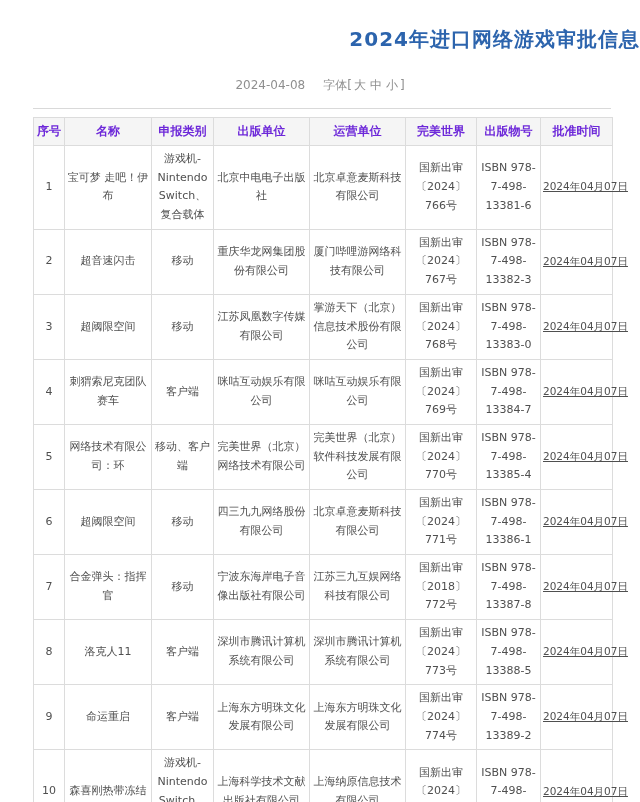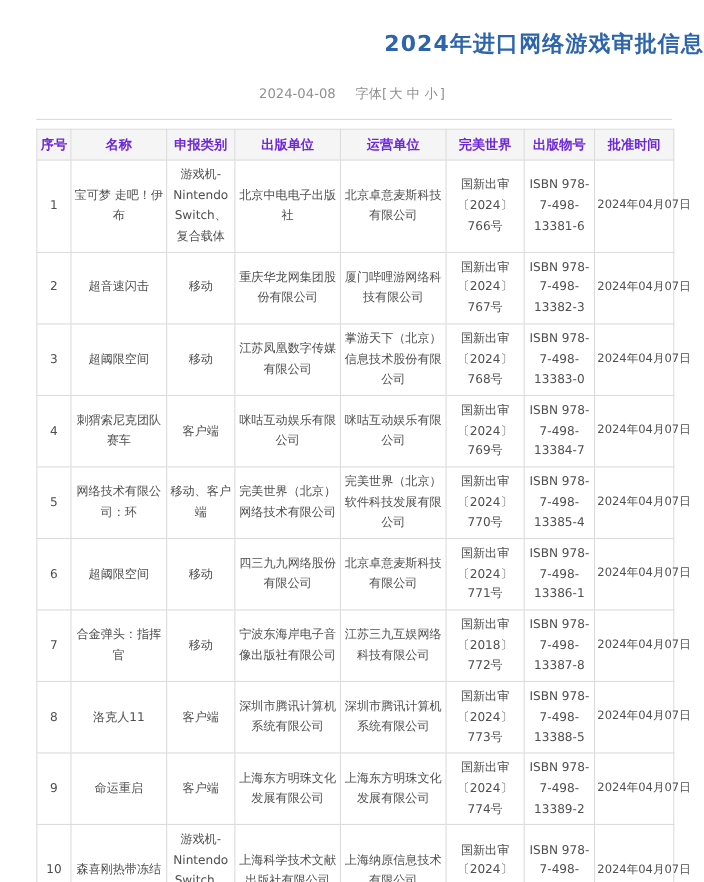--- a/index.html
+++ b/index.html
@@ -11,21 +11,21 @@
   .meta-line .date{margin-right:18px;}
   .font-opt{cursor:pointer;color:#8f8f8f;margin:0 2px;}
   .rule{border:none;border-top:1px solid #d9d9d9;margin:14px 0 8px 33px;width:578px;}
   table.approvals{border-collapse:collapse;table-layout:fixed;margin-left:33px;width:579px;
     font-size:11px;color:#4f4f4f;}
   table.approvals th{background:#f5f5f5;color:#6d28d9;font-weight:bold;font-size:12px;
     border:1px solid #dcdcdc;padding:5px 1px;text-align:center;}
   table.approvals td{border:1px solid #dcdcdc;padding:4px 2px;text-align:center;
     line-height:1.7;word-wrap:break-word;overflow-wrap:break-word;}
   td.col-isbn, td.col-approval_no{word-break:break-word;}
-  td.col-approve_date{white-space:nowrap;font-size:10.5px;padding-left:0;padding-right:0;}
+  td.col-approve_date{white-space:nowrap;font-size:10.5px;padding-left:0;padding-right:0;text-decoration:underline;}
   td.col-no{font-size:11px;}
 </style>
 </head>
 <body>
 
 <div class="page">
   <h1 class="page-title">2024年进口网络游戏审批信息</h1>
 
   <div class="meta-line">
     <span class="date">2024-04-08</span><span>字体[</span><span class="font-opt">大</span><span class="font-opt">中</span><span class="font-opt">小</span><span>]</span>

